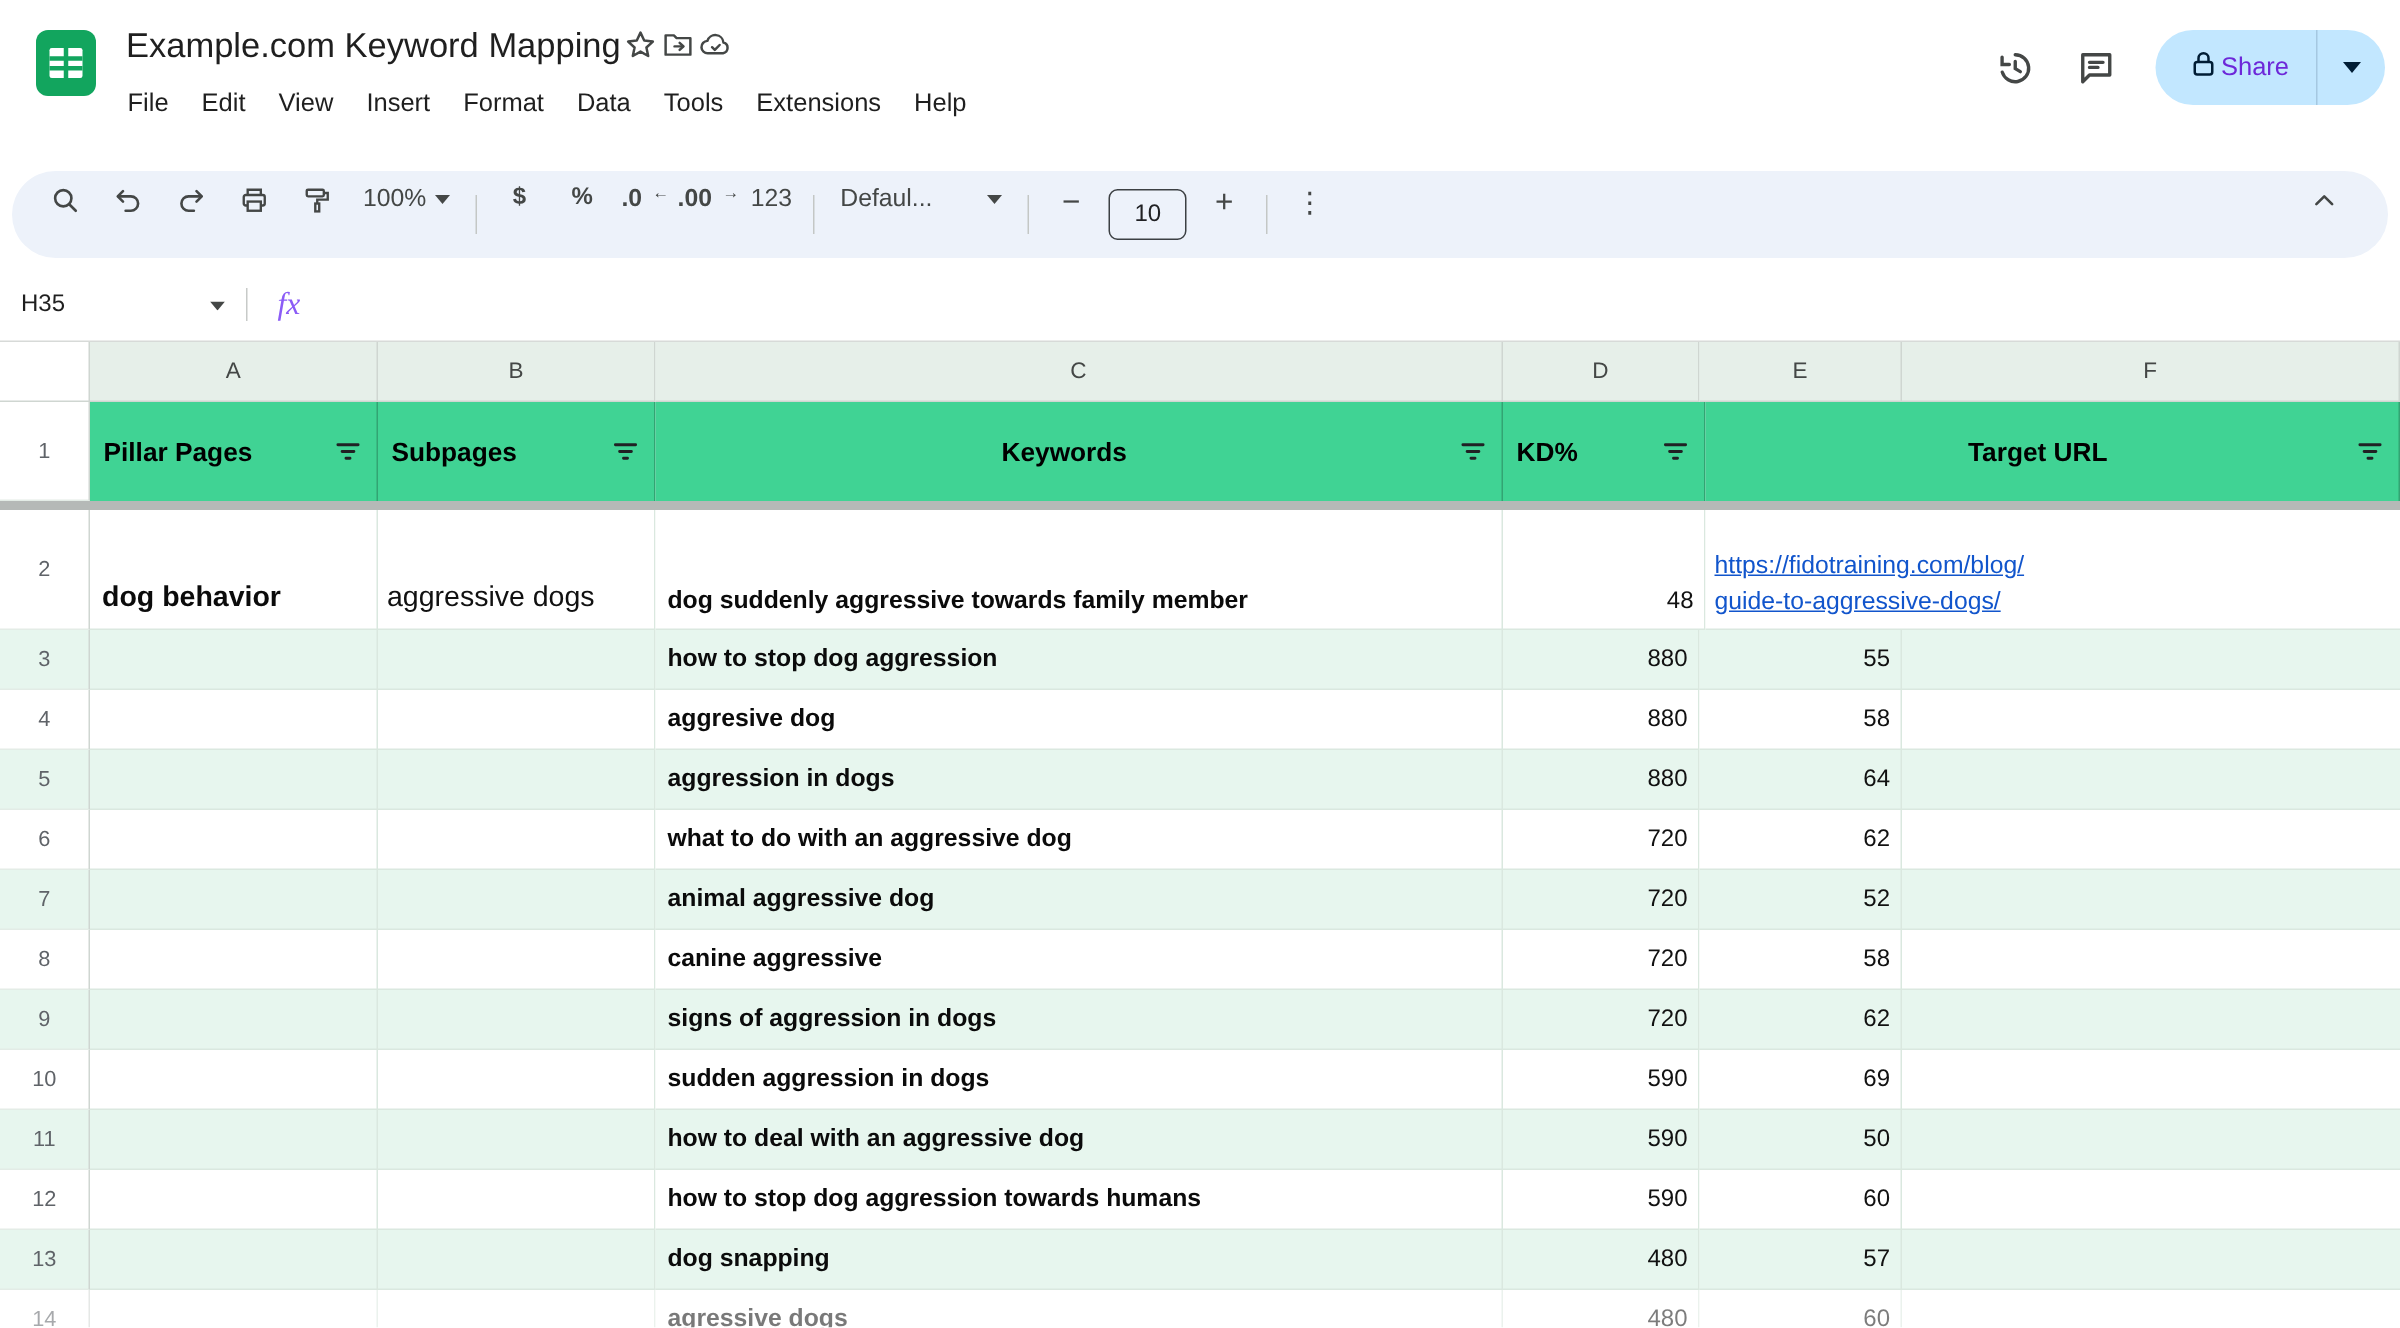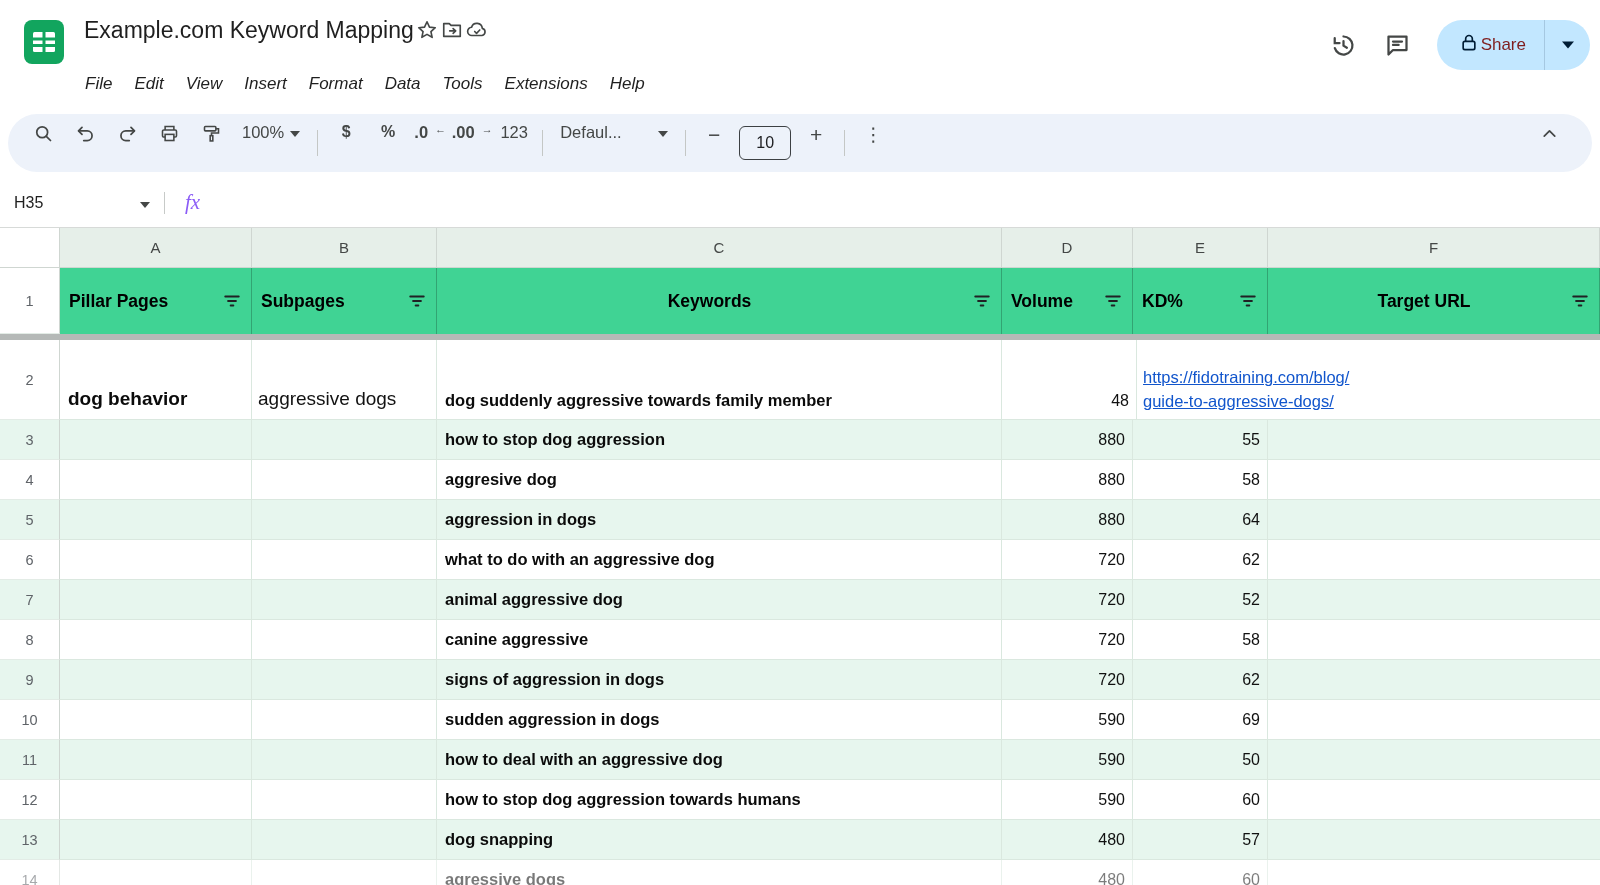--- a/index.html
+++ b/index.html
@@ -8,27 +8,27 @@
   .app { width:1600px; height:885px; overflow:hidden; background:#fff; position:relative; }
 
   
   .topbar { height:106px; display:flex; align-items:flex-start; padding:12px 10px 0 18px; }
   .logo { width:48px; height:48px; margin:6px 16px 0 2px; flex:none; cursor:pointer; }
   .title-block { flex:1; min-width:0; }
   .title-row { display:flex; align-items:center; gap:1px; height:36px; }
   .doc-title { font-size:23px; color:#1f1f1f; white-space:nowrap; }
   .t-icon { width:24px; height:24px; display:inline-flex; align-items:center; justify-content:center; cursor:pointer; }
   .t-icon svg { width:22px; height:22px; }
-  .menubar { display:flex; margin-top:21px; margin-left:-10px;font-style:italic; }
+  .menubar { display:flex; margin-top:6px; margin-left:-10px; }
   .menu-item { font-size:17px; color:#1f1f1f; padding:5px 11px; border-radius:7px; cursor:pointer; white-space:nowrap; }
   .topbar-right { display:flex; align-items:center; gap:24px; margin-top:8px; }
   .icon-btn { width:30px; height:30px; display:flex; align-items:center; justify-content:center; cursor:pointer; }
   .icon-btn svg { width:27px; height:27px; }
   .share { display:flex; align-items:stretch; background:var(--share-bg,#c2e7ff); border-radius:26px; height:50px; overflow:hidden; cursor:pointer; }
-  .share-main { display:flex; align-items:center; gap:2px; padding:0 18px 0 22px; color:#7f1d1d; font-size:17px; font-weight:500; }
+  .share-main { display:flex; align-items:center; gap:2px; padding:0 18px 0 22px; color:#6d28d9; font-size:17px; font-weight:500; }
   .share-main svg { width:20px; height:20px; }
   .share-caret { width:46px; display:flex; align-items:center; justify-content:center; border-left:1px solid rgba(0,29,53,.15); }
   .share-caret svg { width:12px; height:8px; }
 
   
   .toolbar { margin:8px 8px 6px; height:58px; background:var(--toolbar-bg,#edf2fa); border-radius:29px; display:flex; align-items:center; padding:0 22px 0 14px; }
   .tb-btn { min-width:42px; height:40px; border:none; background:transparent; border-radius:8px; display:flex; align-items:flex-start; justify-content:center; gap:6px; color:#444746; font-family:inherit; font-size:16px; cursor:pointer; }
   .tb-btn svg { width:21px; height:21px; }
   .tb-divider { width:1px; height:26px; background:#c4c7c5; margin:0 7px; flex:none; }
   .tb-text { font-size:16.5px; color:#444746; }
@@ -291,28 +291,20 @@
           </span>
       </div>
       <div class="hcell hc-c center">
         <span class="hlabel">Keywords</span>
         <span class="filter-icon">
             <svg viewBox="0 0 16 16" fill="none" stroke="#202124" stroke-width="1.7" stroke-linecap="round">
               <path d="M2 4h12M4.5 8h7M6.8 12h2.4"></path>
             </svg>
           </span>
       </div>
-      <div class="hcell hc-d">
-        <span class="hlabel">Volume</span>
-        <span class="filter-icon">
-            <svg viewBox="0 0 16 16" fill="none" stroke="#202124" stroke-width="1.7" stroke-linecap="round">
-              <path d="M2 4h12M4.5 8h7M6.8 12h2.4"></path>
-            </svg>
-          </span>
-      </div>
       <div class="hcell hc-e">
         <span class="hlabel">KD%</span>
         <span class="filter-icon">
             <svg viewBox="0 0 16 16" fill="none" stroke="#202124" stroke-width="1.7" stroke-linecap="round">
               <path d="M2 4h12M4.5 8h7M6.8 12h2.4"></path>
             </svg>
           </span>
       </div>
       <div class="hcell hc-f center">
         <span class="hlabel">Target URL</span>

